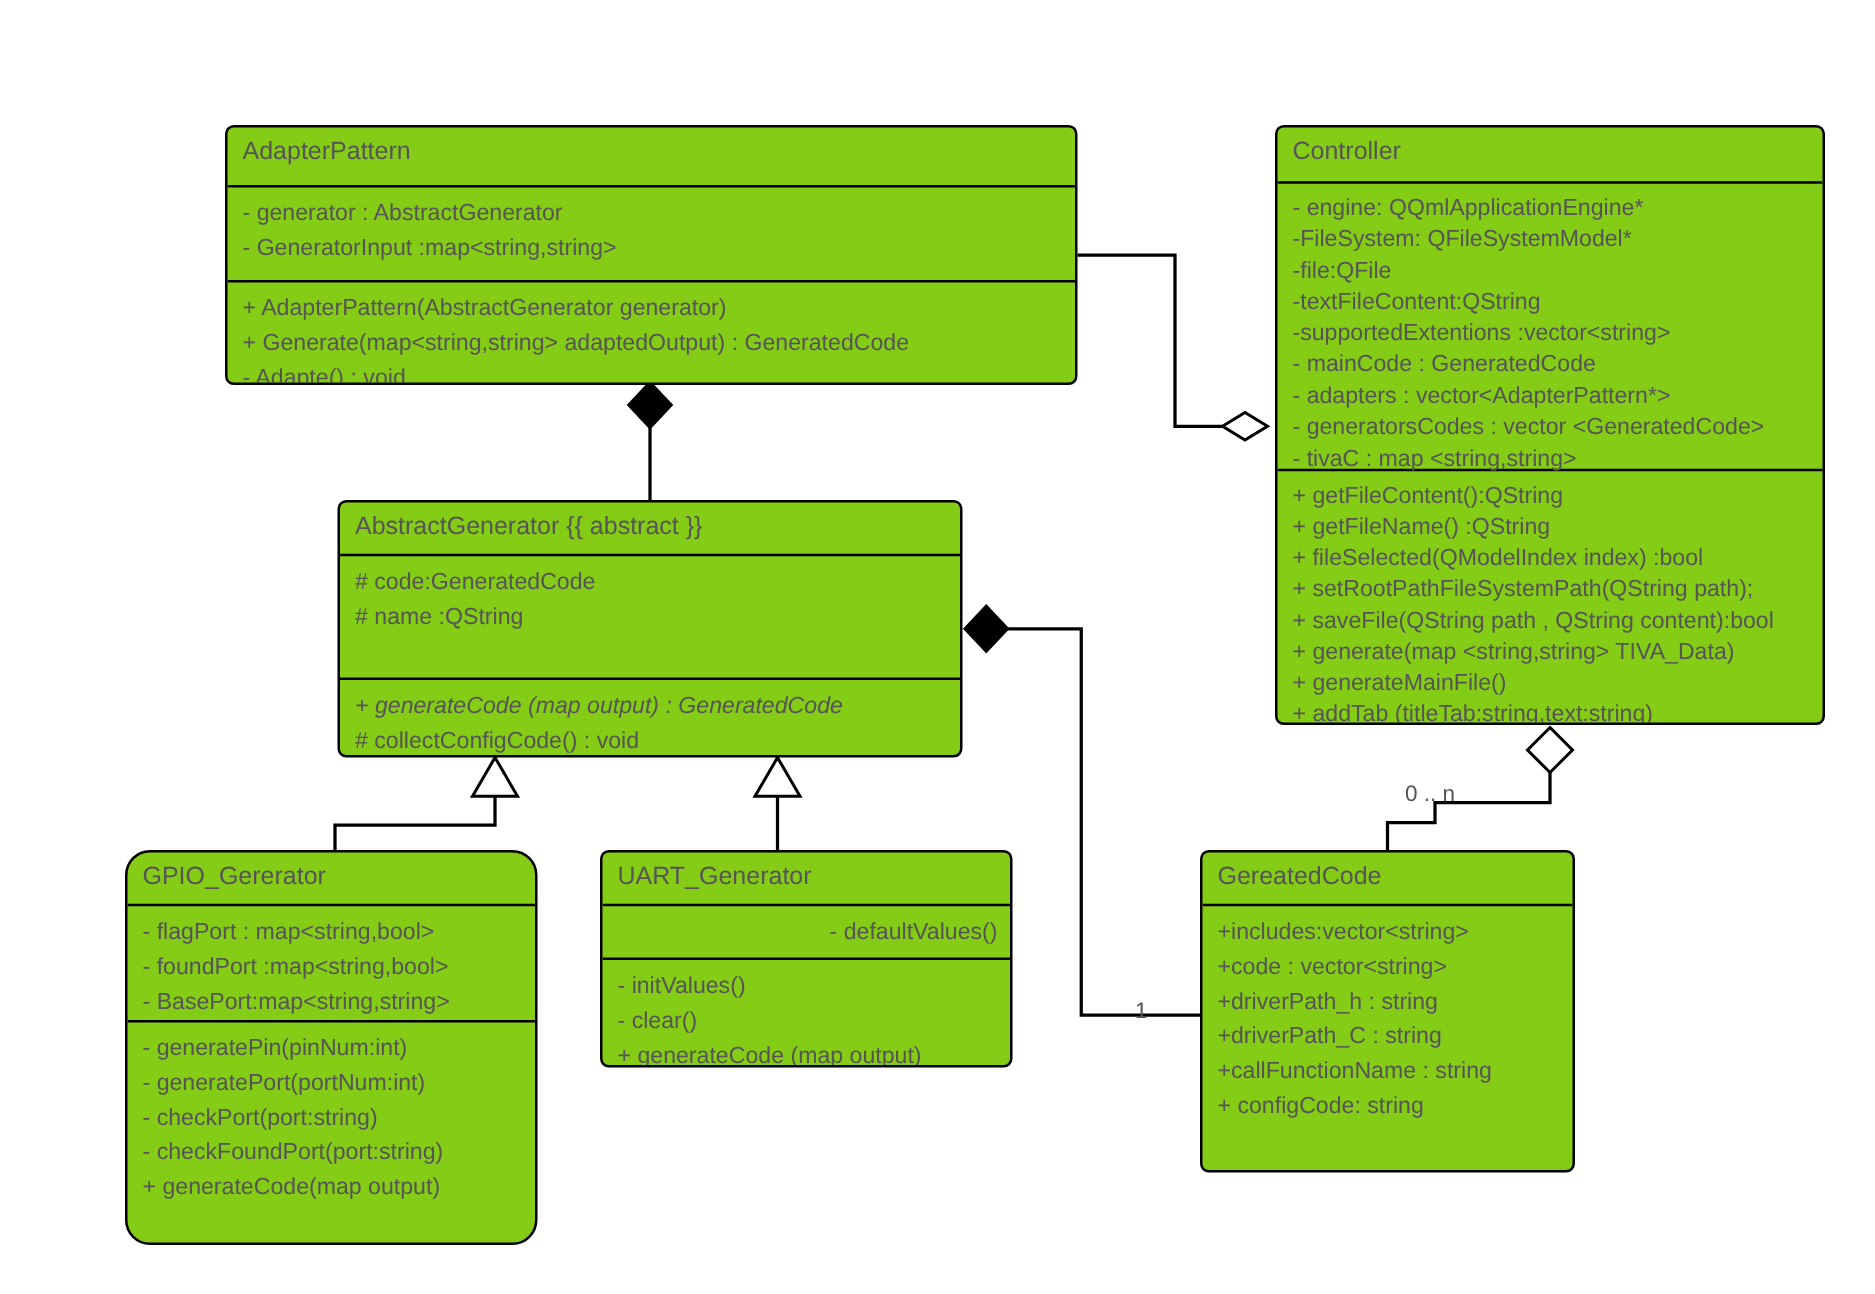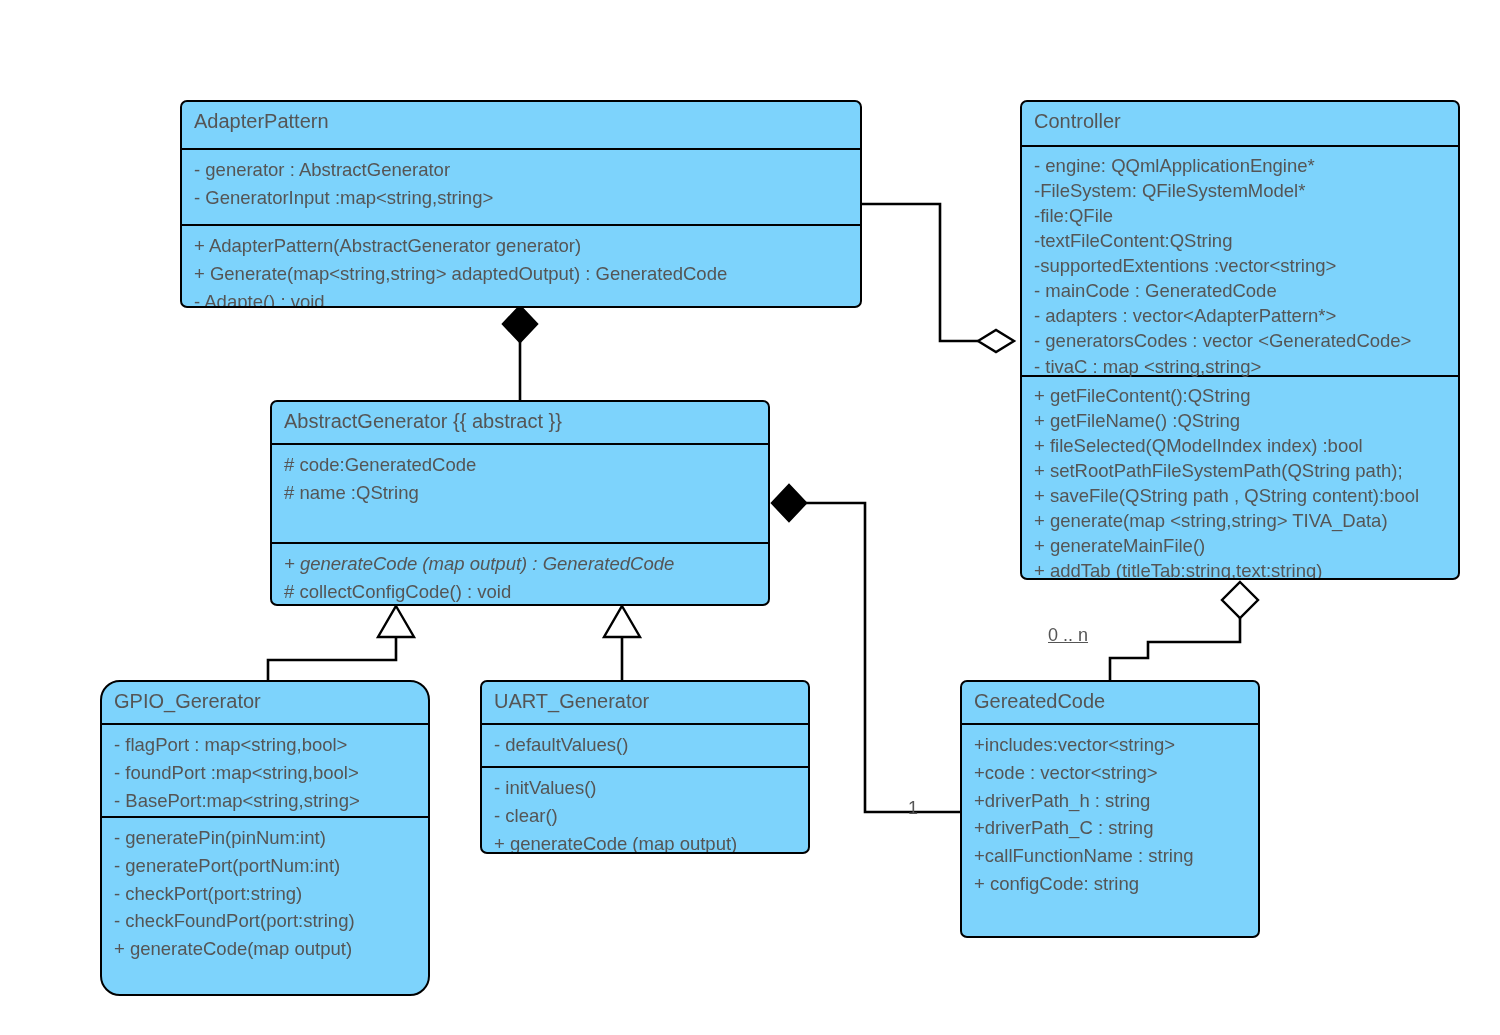--- a/index.html
+++ b/index.html
@@ -22,21 +22,21 @@
     top: 0;
     width: 1500px;
     height: 1035px;
     pointer-events: none;
   }
   .uml-class {
     position: absolute;
     box-sizing: border-box;
     border: 2px solid #000000;
     border-radius: 7px;
-    background: #7dd3fc;
+    background: #84cc16;
     overflow: hidden;
   }
   .compartment {
     box-sizing: border-box;
     padding: 6px 10px 8px 12px;
   }
   .compartment + .compartment {
     border-top: 2px solid #000000;
   }
   .class-title {
@@ -69,25 +69,25 @@
   #cls-controller .c-attrs { height: 230px; }
   #cls-controller .member { line-height: 1.355; }
   #cls-abstractgenerator { left: 270px; top: 400px; width: 500px; height: 206px; }
   #cls-abstractgenerator .c-title { height: 41px; border-radius: 13px; }
   #cls-abstractgenerator .c-attrs { height: 99px; }
   #cls-gpio { left: 100px; top: 680px; width: 330px; height: 316px; border-radius: 20px; }
   #cls-gpio .c-title { height: 41px; }
   #cls-gpio .c-attrs { height: 93px; }
   #cls-uart { left: 460px; top: 680px; width: 330px; height: 174px; margin-left: 20px; }
   #cls-uart .c-title { height: 41px; }
-  #cls-uart .c-attrs { height: 43px; }
+  #cls-uart .c-attrs { height: 43px; text-align: right; }
   #cls-generatedcode { left: 960px; top: 680px; width: 300px; height: 258px; }
   #cls-generatedcode .c-title { height: 41px; }
   #cls-generatedcode .c-attrs { height: 172px; }
-  #label-0n { left: 1048px; top: 625px; text-decoration: underline; }
+  #label-0n { left: 1124px; top: 625px; }
   #label-1 { left: 908px; top: 798px; }
 </style>
 </head>
 <body>
 
 <div id="canvas">
 
   <svg class="connectors" viewBox="0 0 1500 1035" xmlns="http://www.w3.org/2000/svg">
 
     <g>

